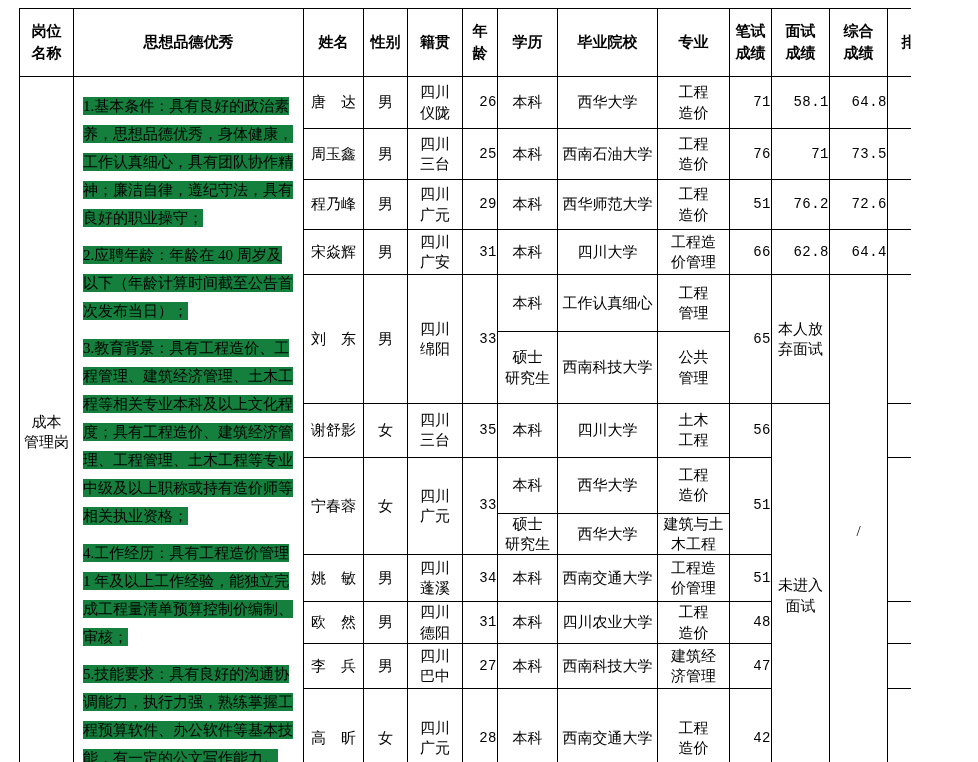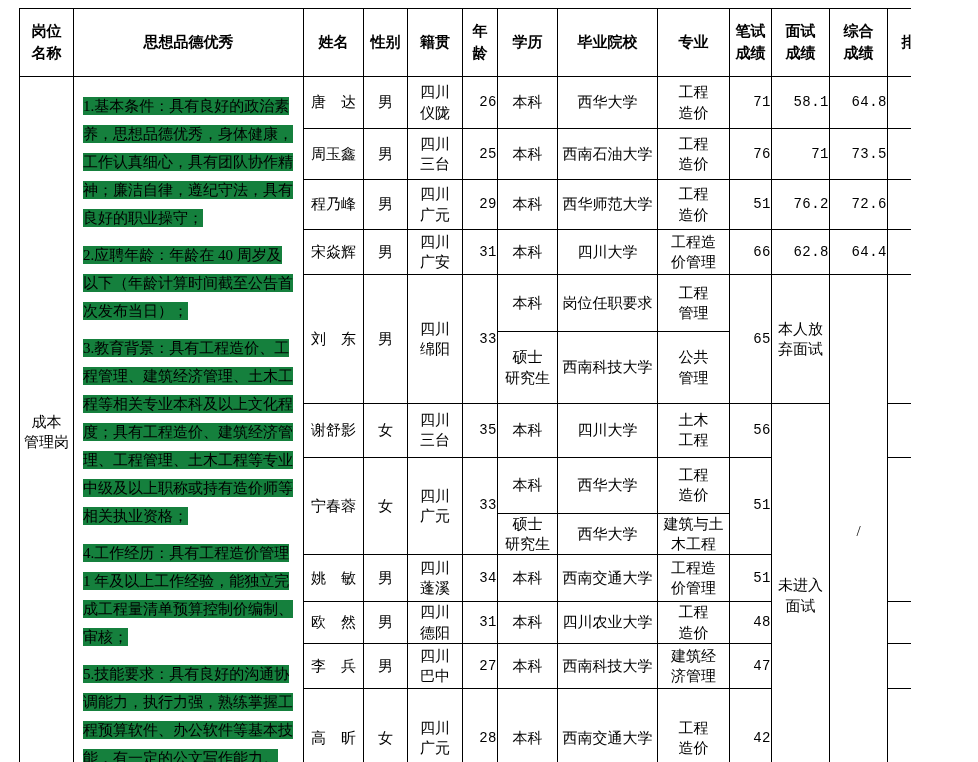--- a/index.html
+++ b/index.html
@@ -145,21 +145,21 @@
     <td class="num">4</td>
   </tr>
 
   <tr style="height:45px">
     <td rowspan="2">刘　东</td>
     <td rowspan="2">男</td>
     <td rowspan="2">四川
 绵阳</td>
     <td rowspan="2" class="num">33</td>
     <td>本科</td>
-    <td>岗位任职要求</td>
+    <td>工作认真细心</td>
     <td>工程
 管理</td>
     <td rowspan="2" class="num">65</td>
     <td rowspan="2">本人放
 弃面试</td>
     <td rowspan="9" class="slash-cell">/</td>
     <td rowspan="2" class="num">5</td>
   </tr>
 
   <tr style="height:72px">

